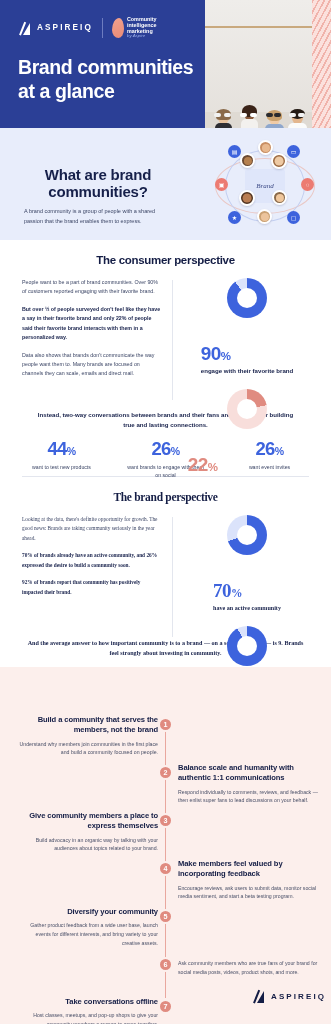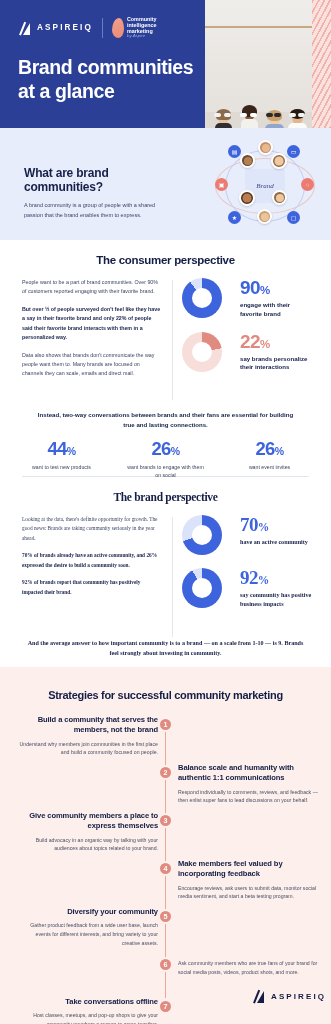--- a/index.html
+++ b/index.html
@@ -49,21 +49,21 @@
   .p-shoe { position:absolute; bottom:-3px; width:7px; height:4px; background:#f2f2f2; border-radius:3px; }
 
   .hero-stripes { position:absolute; left:312px; top:0; width:19px; height:128px; z-index:2;
     background:
       repeating-linear-gradient(-62deg, #f0b3ab 0 1.6px, #fbe1dd 1.6px 5px);
     background-color:#fbe1dd; }
 
   
   .sec-what { position:relative; width:331px; height:112px; background:#e8edfb; }
   .what-text { position:absolute; left:24px; top:38px; width:148px; }
-  .what-h { font-size:12px; font-weight:700; color:#16204a; letter-spacing:-0.2px; }
+  .what-h { font-size:15px; font-weight:700; color:#16204a; letter-spacing:-0.2px;text-align:center; }
   .what-p { margin-top:7px; font-size:5.5px; line-height:1.75; color:#3b4565; }
 
   .community-graphic { position:absolute; left:209px; top:10px; width:112px; height:95px; }
   .ring { position:absolute; left:16px; top:12px; width:80px; height:72px; border:0.7px solid #c2cef0;
           border-radius:50%; }
   .ring2 { position:absolute; left:6px; top:20px; width:100px; height:56px; border:0.7px solid #eac8c5;
           border-radius:50%; }
   .brand-card { position:absolute; left:36px; top:31px; width:40px; height:34px;
                 background:#dfe6fa; border-radius:3px; display:flex; align-items:center; justify-content:center; }
   .brand-script { font-family:"Liberation Serif", serif; font-style:italic; font-size:7px; color:#3c4a86; }
@@ -82,21 +82,21 @@
   
   .sec-consumer { position:relative; width:331px; background:#fff; padding-top:14px; height:236px; }
   .sec-title { text-align:center; font-size:11.5px; font-weight:700; color:#141d45; letter-spacing:-0.3px; }
   .two-col { position:relative; margin-top:12px; height:128px; }
   .col-left { position:absolute; left:22px; top:0; width:140px; }
   .col-vdiv { position:absolute; left:172px; top:2px; width:1px; height:120px; background:#e3e6ee; }
   .col-right { position:absolute; left:182px; top:0; width:130px; }
   .body-p { font-size:5.3px; line-height:1.78; color:#3b4565; margin-bottom:8px; }
   .body-p.bold-all { color:#18224c; font-weight:700; }
 
-  .stat-row { display:flex; align-items:flex-start; gap:18px; margin-bottom:13px; }
+  .stat-row { display:flex; align-items:center; gap:26px; margin-bottom:13px;flex-direction:column; }
   .donut { position:relative; width:40px; height:40px; border-radius:50%; flex:0 0 auto; }
   .donut .hole { position:absolute; left:50%; top:50%; transform:translate(-50%,-50%);
                  width:20px; height:20px; background:#fff; border-radius:50%; }
   .stat-meta .big { font-size:19px; font-weight:700; letter-spacing:-0.6px; line-height:1; }
   .stat-meta .big .pct { font-size:11.5px; }
   .stat-meta .cap { margin-top:4px; font-size:6.1px; font-weight:700; line-height:1.45; color:#16204a; }
   .blue-txt { color:#3d63dd; }
   .red-txt { color:#e08b80; }
 
   .instead { margin-top:4px; text-align:center; font-size:6.1px; font-weight:700; line-height:1.6;
@@ -414,21 +414,20 @@
           <i class="b" style="background:#cfd9f6"></i>
           <i class="l1" style="background:#cfd9f6"></i>
           <i class="l2" style="background:#cfd9f6"></i>
         </span>
     </div>
     <span class="score">9/10</span>
   </div>
 </div>
 
 <div class="sec-strat">
-  <div class="strat-title">Strategies for successful community marketing</div>
   <div class="timeline"></div>
 
   <div class="step" style="top:48px;">
     <div class="dot" style="top:2px;">1</div>
     <div class="step-box left">
       <div class="step-h">Build a community that serves the members, not the brand</div>
       <div class="step-p">Understand why members join communities in the first place and build a community focused on people.</div>
     </div>
   </div>
 

